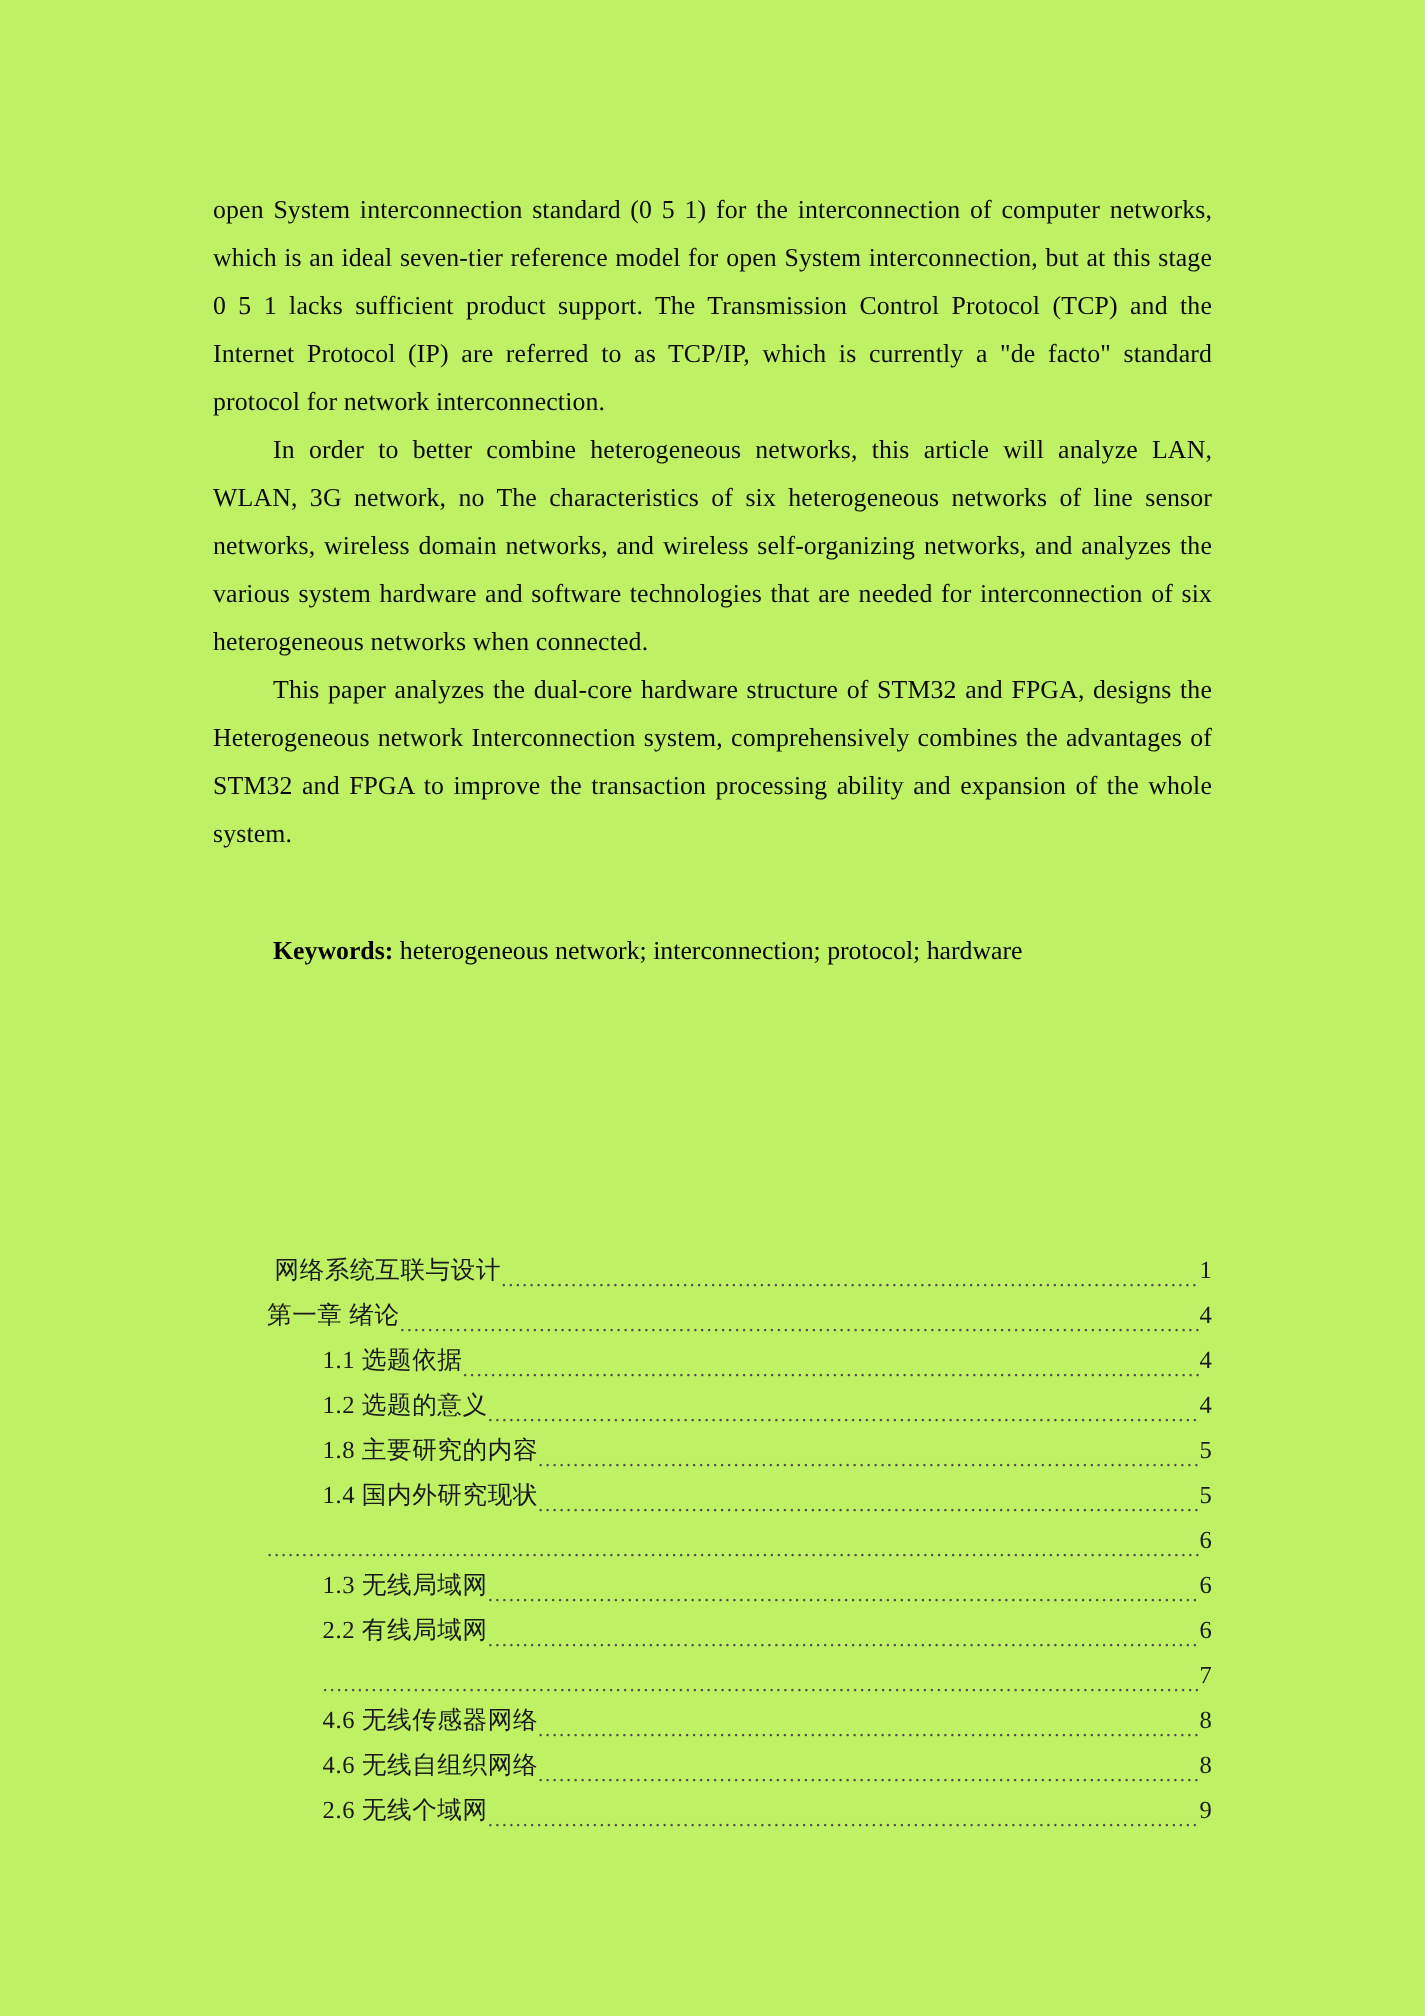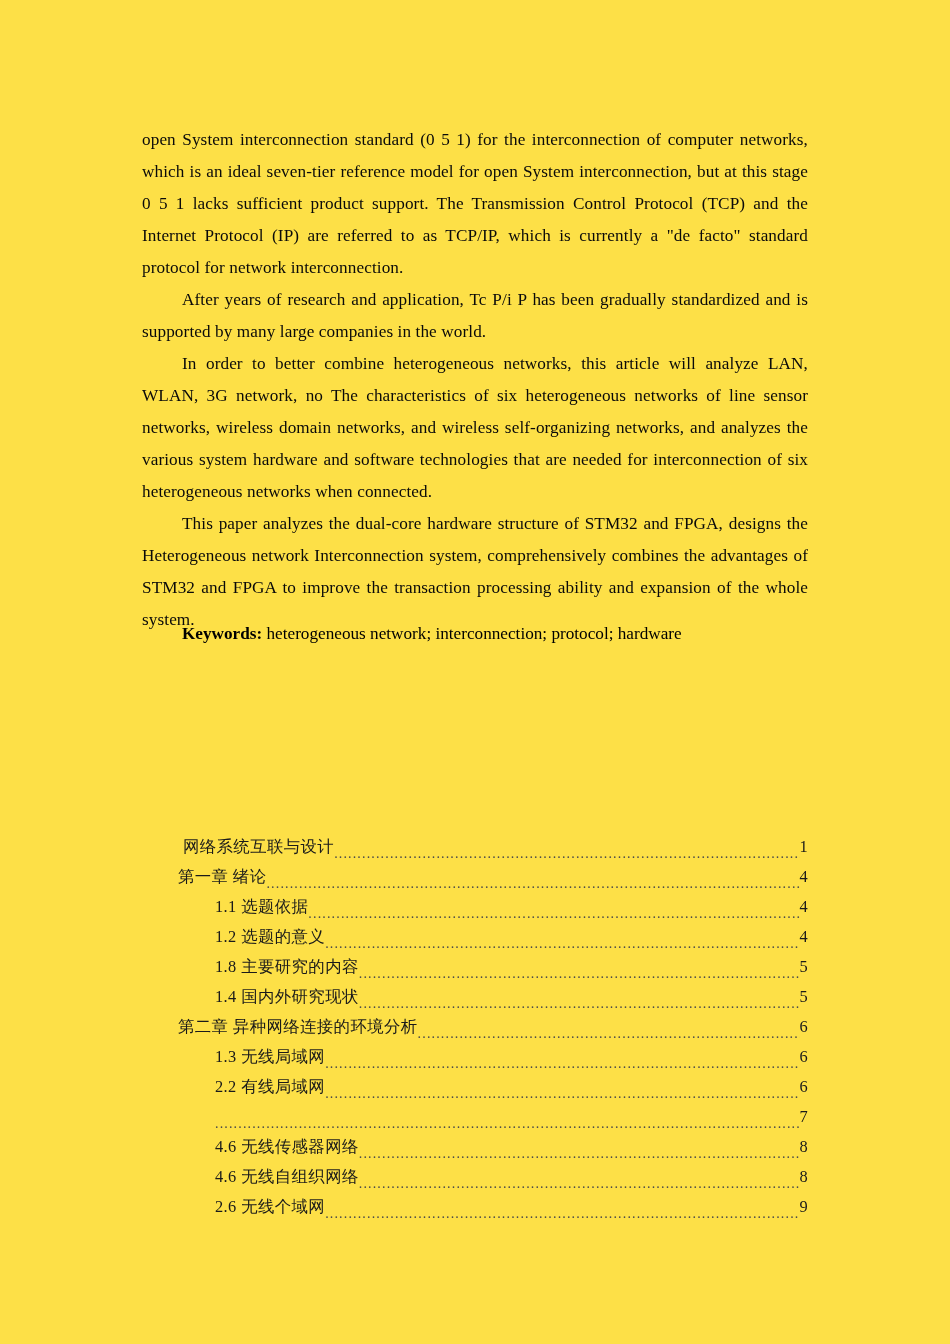--- a/index.html
+++ b/index.html
@@ -15,21 +15,21 @@
     overflow: hidden;
     position: relative;
   }
 
   .page {
     position: absolute;
     left: 0;
     top: 0;
     width: 950px;
     height: 1344px;
-    background: #fde047;
+    background: #bef264;
   }
 
   
   .body-block {
     position: absolute;
     left: 142px;
     top: 124px;
     width: 666px;
   }
 
@@ -108,21 +108,20 @@
   .lvl-1     { padding-left: 36px; }
   .lvl-2     { padding-left: 73px; justify-content: space-between; }
 </style>
 </head>
 <body>
 
 <div class="page">
 
   <div class="body-block">
     <p class="para no-stretch">open System interconnection standard (0 5 1) for the interconnection of computer networks, which is an ideal seven-tier reference model for open System interconnection, but at this stage 0 5 1 lacks sufficient product support. The Transmission Control Protocol (TCP) and the Internet Protocol (IP) are referred to as TCP/IP, which is currently a "de facto" standard protocol for network interconnection.</p>
-    <p class="para indent no-stretch">After years of research and application, Tc P/i P has been gradually standardized and is supported by many large companies in the world.</p>
     <p class="para indent no-stretch">In order to better combine heterogeneous networks, this article will analyze LAN, WLAN, 3G network, no The characteristics of six heterogeneous networks of line sensor networks, wireless domain networks, and wireless self-organizing networks, and analyzes the various system hardware and software technologies that are needed for interconnection of six heterogeneous networks when connected.</p>
     <p class="para indent no-stretch">This paper analyzes the dual-core hardware structure of STM32 and FPGA, designs the Heterogeneous network Interconnection system, comprehensively combines the advantages of STM32 and FPGA to improve the transaction processing ability and expansion of the whole system.</p>
   </div>
 
   <div class="keywords-line">
     <span class="keywords-label">Keywords:</span>
     <span>heterogeneous network; interconnection; protocol; hardware</span>
   </div>
 
   <div class="toc" id="toc">
@@ -150,21 +149,20 @@
         <span class="toc-text">1.8 主要研究的内容</span>
         <span class="toc-dots">..............................................................................................................................................................................................................................</span>
         <span class="toc-page">5</span>
       </div>
       <div class="toc-row lvl-2">
         <span class="toc-text">1.4  国内外研究现状</span>
         <span class="toc-dots">..............................................................................................................................................................................................................................</span>
         <span class="toc-page">5</span>
       </div>
       <div class="toc-row lvl-1">
-        <span class="toc-text">第二章 异种网络连接的环境分析</span>
         <span class="toc-dots">..............................................................................................................................................................................................................................</span>
         <span class="toc-page">6</span>
       </div>
       <div class="toc-row lvl-2">
         <span class="toc-text">1.3  无线局域网</span>
         <span class="toc-dots">..............................................................................................................................................................................................................................</span>
         <span class="toc-page">6</span>
       </div>
       <div class="toc-row lvl-2">
         <span class="toc-text">2.2  有线局域网</span>

